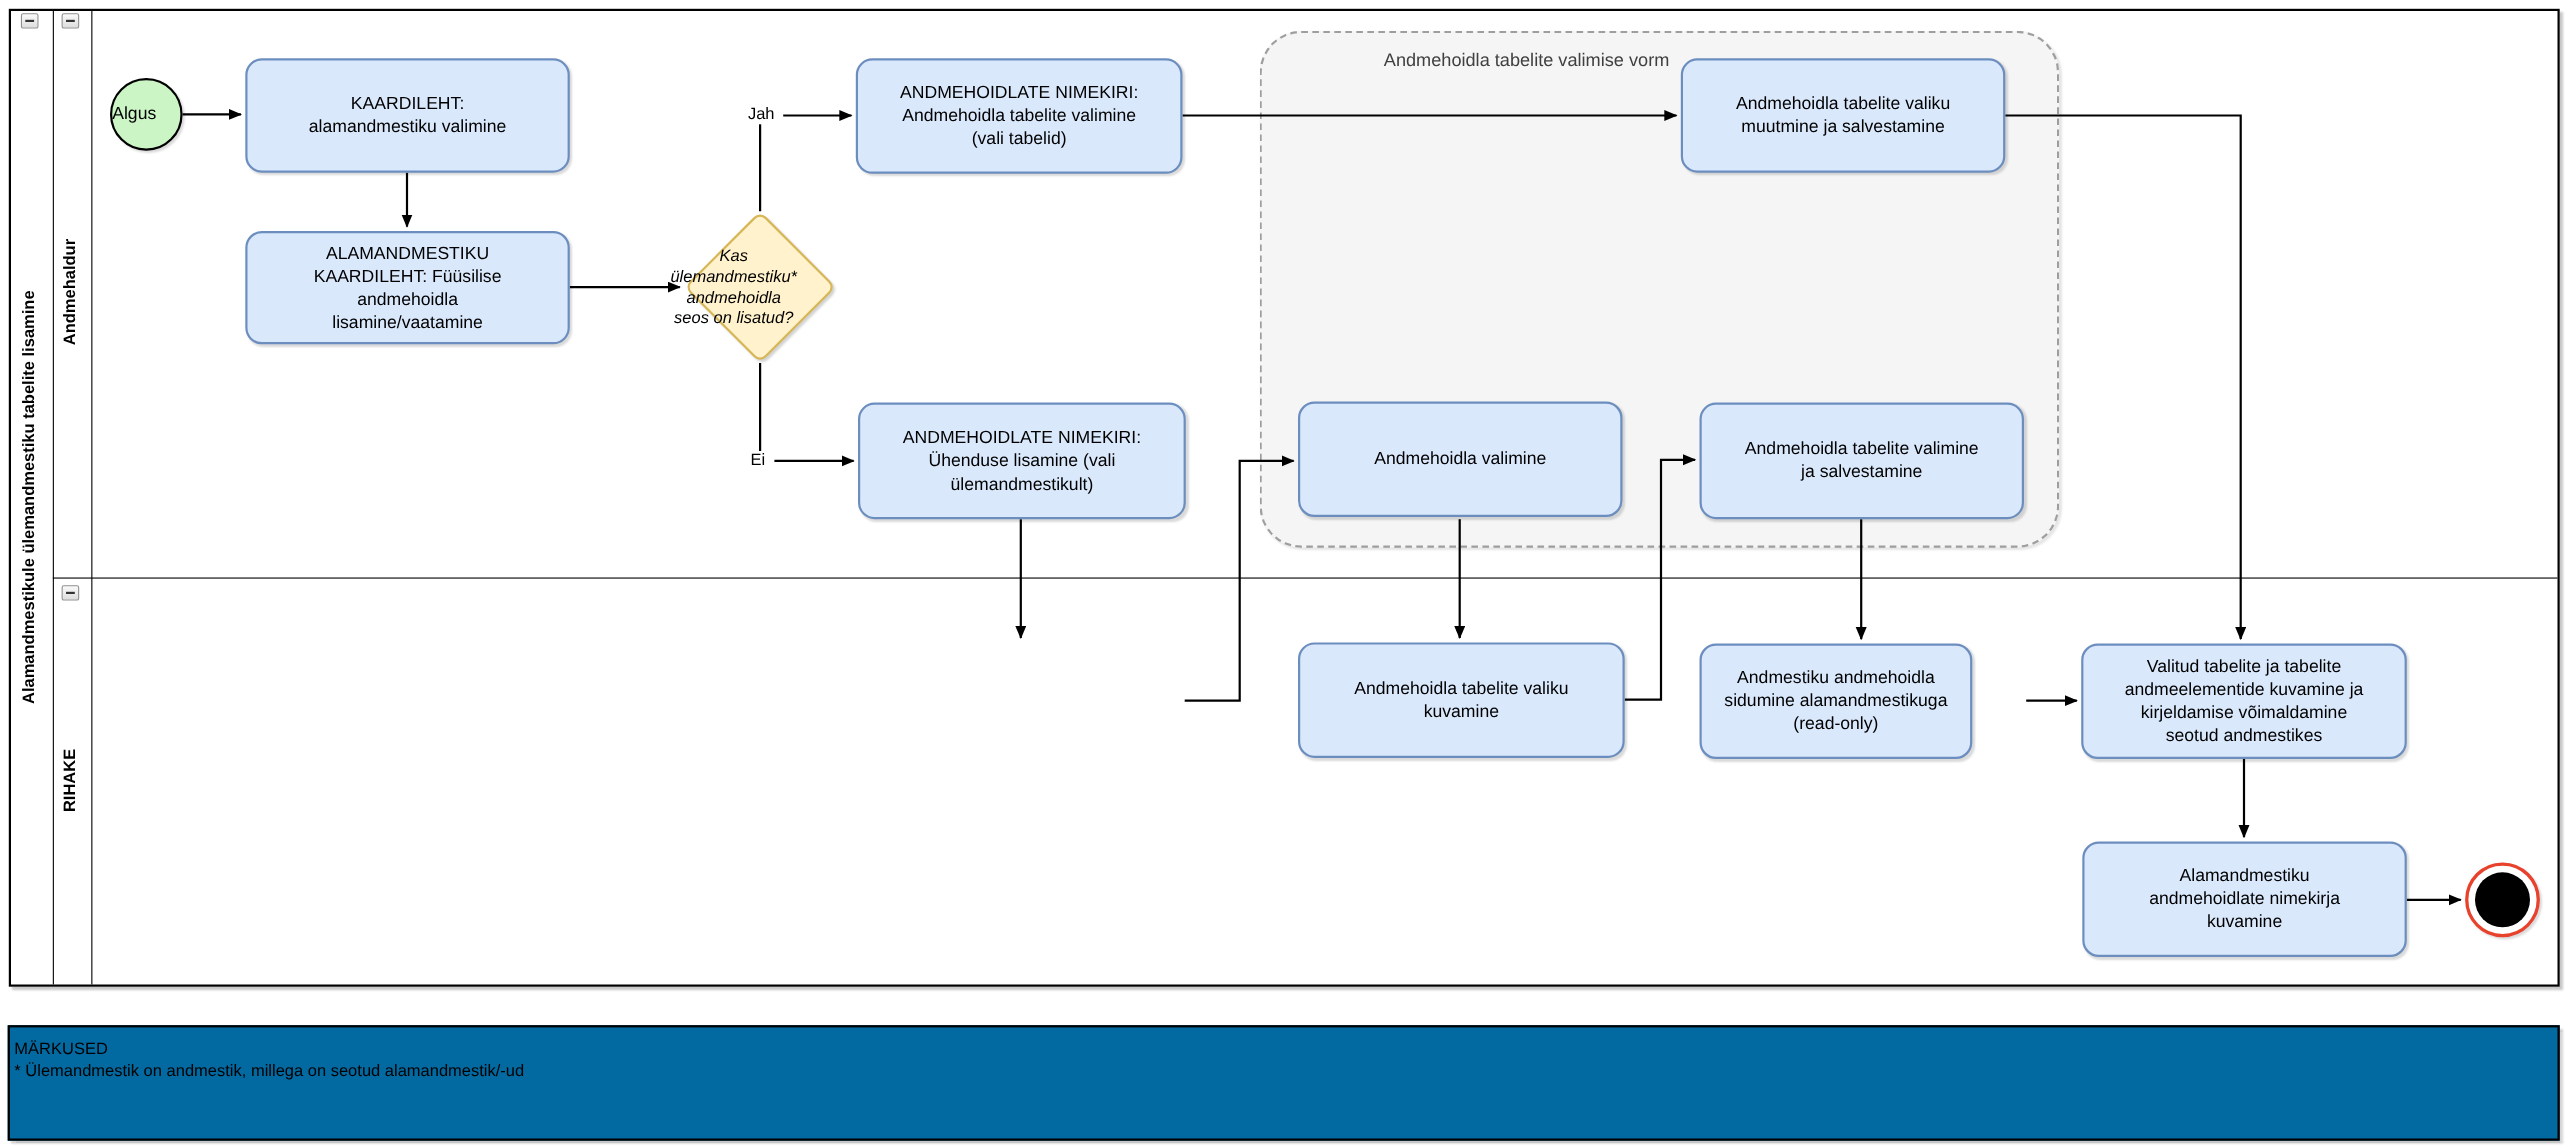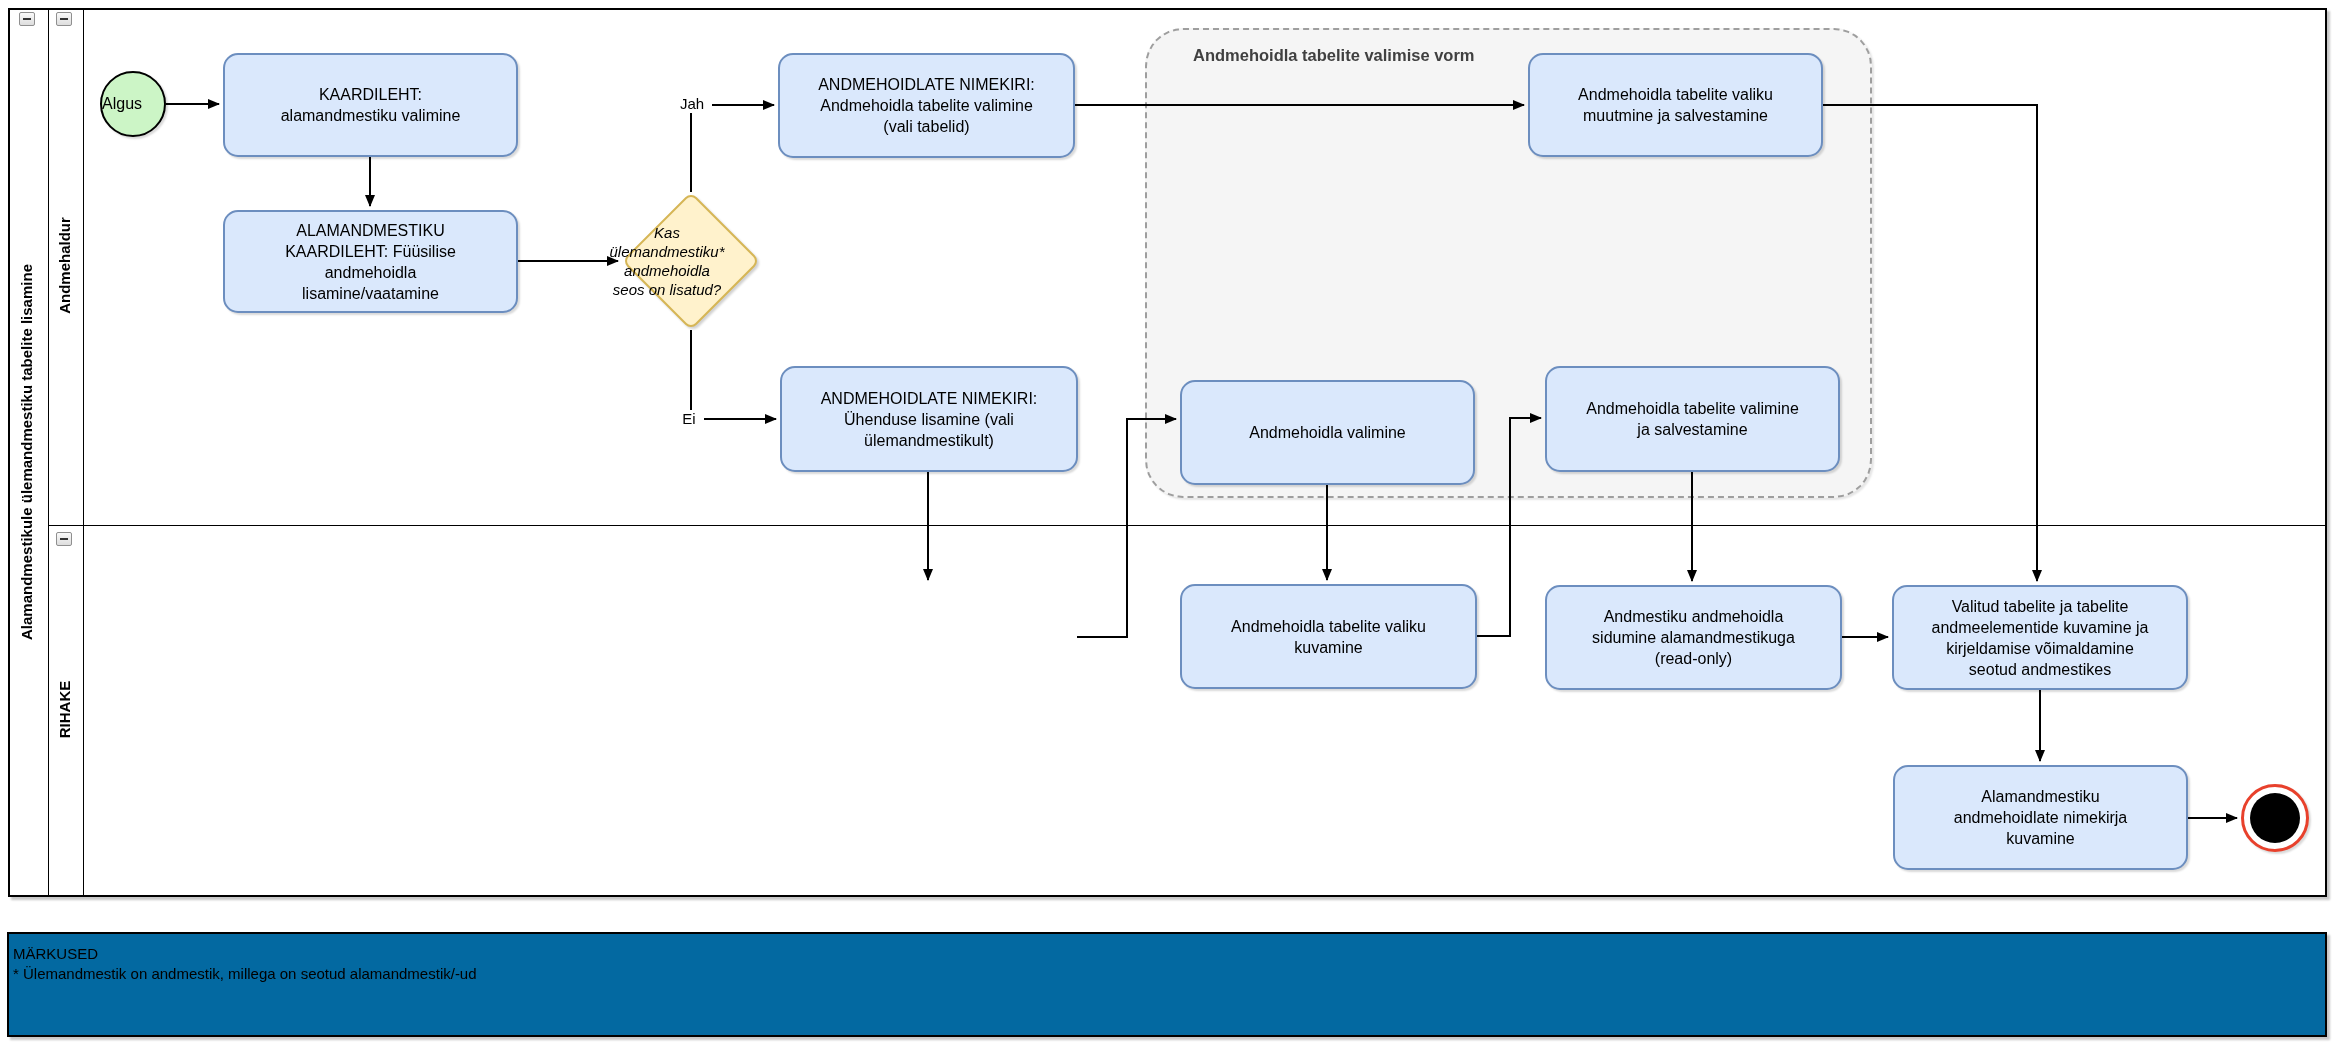--- a/index.html
+++ b/index.html
@@ -76,21 +76,21 @@
     </button>
   <button class="collapse" style="left:56px;top:532px;">
       <span class="bar"></span>
     </button>
 
   <div class="vlabel" style="left:-413px;top:433px;width:880px;height:38px;line-height:38px;">Alamandmestikule ülemandmestiku tabelite lisamine</div>
   <div class="vlabel" style="left:-186px;top:248px;width:500px;height:35px;line-height:35px;">Andmehaldur</div>
   <div class="vlabel" style="left:-121px;top:692px;width:370px;height:35px;line-height:35px;">RIHAKE</div>
 
   <div class="group" style="left:1145px;top:28px;width:727px;height:470px;"></div>
-  <div class="group-label" style="left:1193px;top:46px;font-weight:bold;">Andmehoidla tabelite valimise vorm</div>
+  <div class="group-label" style="left:1258px;top:46px;">Andmehoidla tabelite valimise vorm</div>
 
   <svg class="edges" width="2336" height="1044">
     <defs>
       <marker id="arr" markerWidth="13" markerHeight="11" refX="11" refY="5" orient="auto" markerUnits="userSpaceOnUse">
         <path d="M0,0 L12,5 L0,10 Z" fill="#000"></path>
       </marker>
     </defs>
     <g stroke="#000" stroke-width="2" fill="none">
       <path d="M166,104 H219" marker-end="url(#arr)"></path>
       <path d="M370,157 V206" marker-end="url(#arr)"></path>
@@ -132,27 +132,27 @@
 andmehoidla
 lisamine/vaatamine</div>
   <div class="task" style="left:778px;top:53px;width:297px;height:105px;">ANDMEHOIDLATE NIMEKIRI:
 Andmehoidla tabelite valimine
 (vali tabelid)</div>
   <div class="task" style="left:780px;top:366px;width:298px;height:106px;">ANDMEHOIDLATE NIMEKIRI:
 Ühenduse lisamine (vali
 ülemandmestikult)</div>
   <div class="task" style="left:1528px;top:53px;width:295px;height:104px;">Andmehoidla tabelite valiku
 muutmine ja salvestamine</div>
-  <div class="task" style="left:1180px;top:380px;width:295px;height:105px;">Andmehoidla valimine</div>
+  <div class="task" style="left:1180px;top:365px;width:295px;height:105px;">Andmehoidla valimine</div>
   <div class="task" style="left:1545px;top:366px;width:295px;height:106px;">Andmehoidla tabelite valimine
 ja salvestamine</div>
 
   <div class="task" style="left:1180px;top:584px;width:297px;height:105px;">Andmehoidla tabelite valiku
 kuvamine</div>
-  <div class="task" style="left:1545px;top:585px;width:297px;height:105px;">Andmestiku andmehoidla
+  <div class="task" style="left:1545px;top:585px;width:248px;height:105px;">Andmestiku andmehoidla
 sidumine alamandmestikuga
 (read-only)</div>
   <div class="task" style="left:1892px;top:585px;width:296px;height:105px;">Valitud tabelite ja tabelite
 andmeelementide kuvamine ja
 kirjeldamise võimaldamine
 seotud andmestikes</div>
   <div class="task" style="left:1893px;top:765px;width:295px;height:105px;">Alamandmestiku
 andmehoidlate nimekirja
 kuvamine</div>
 

